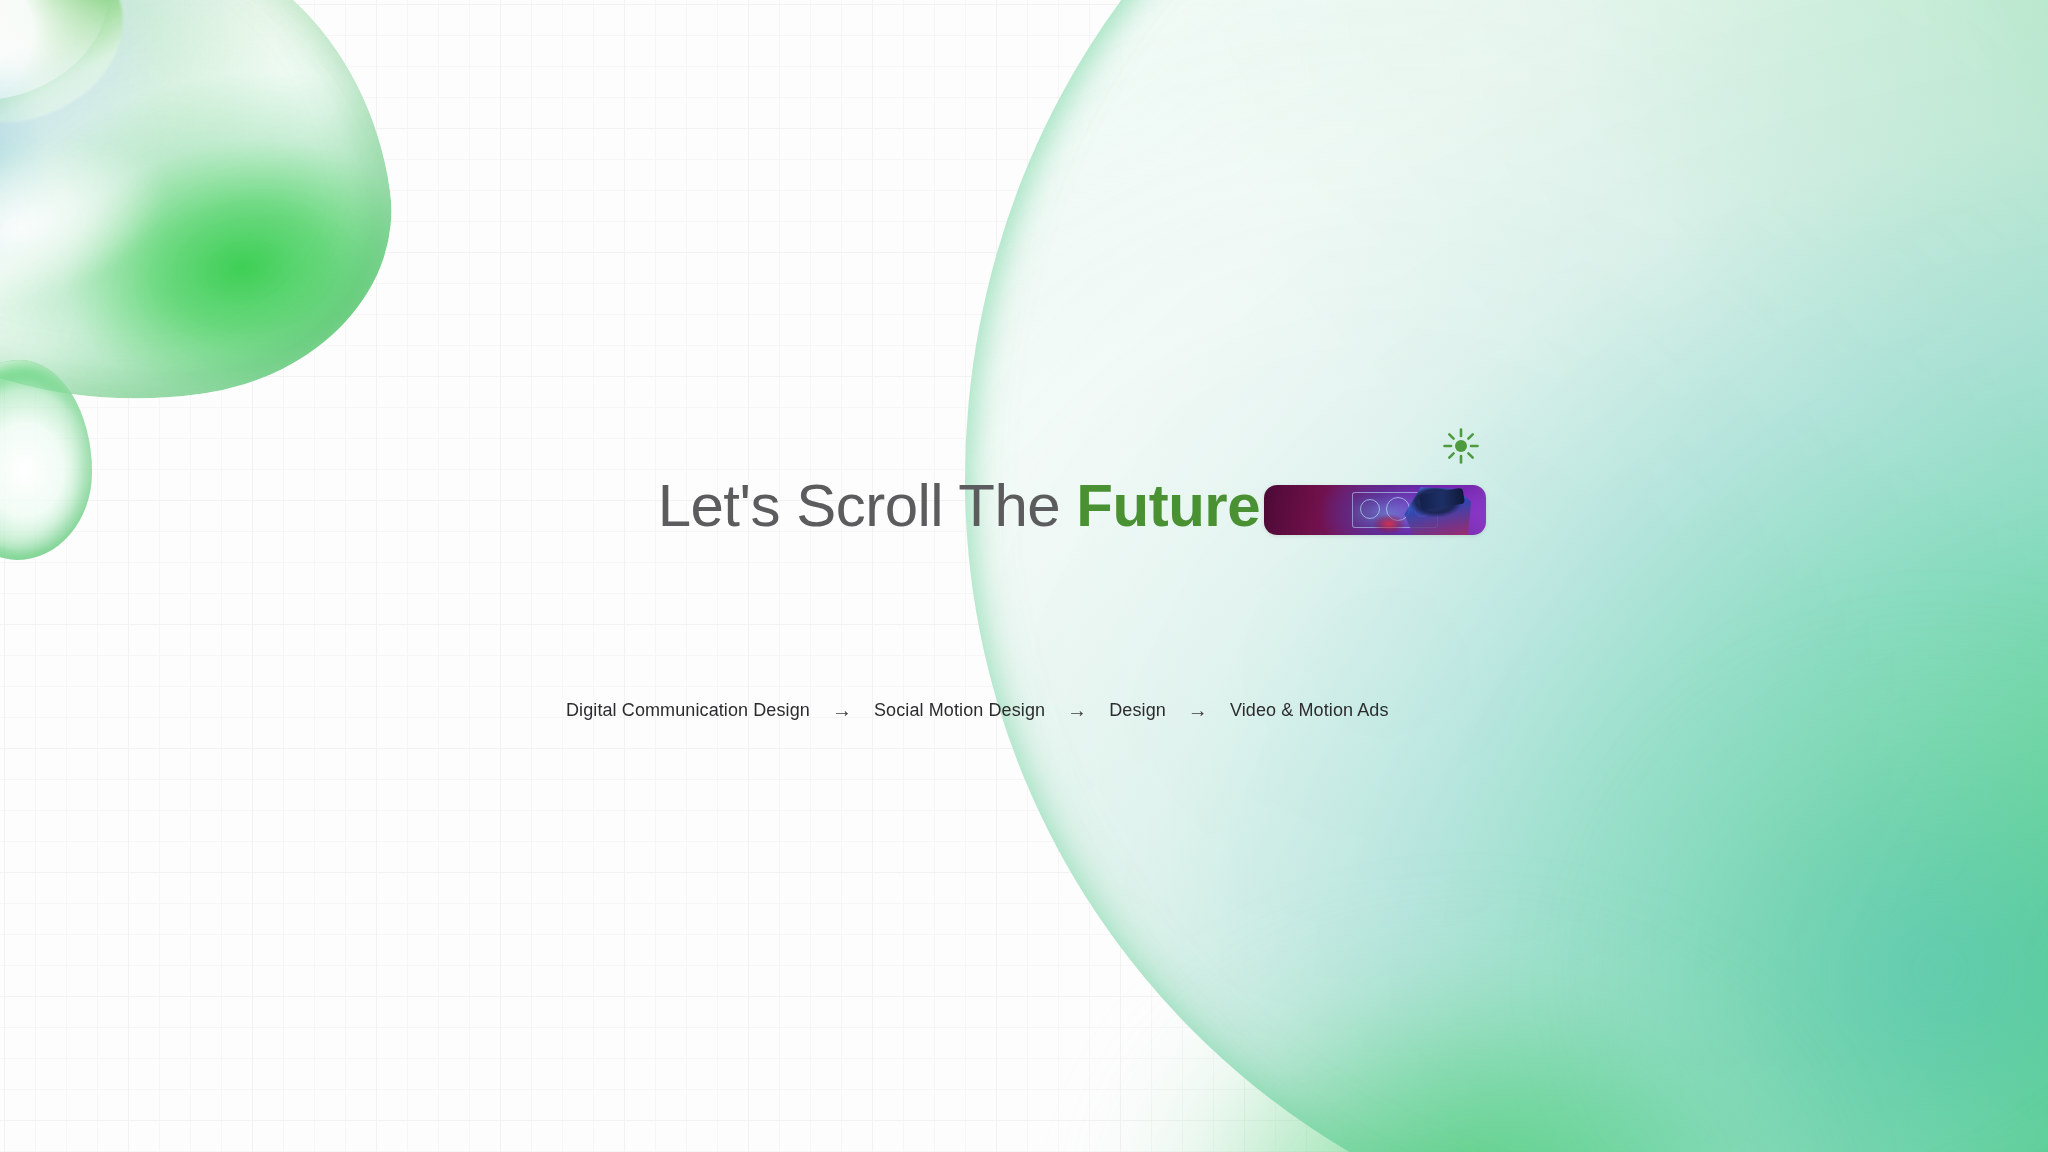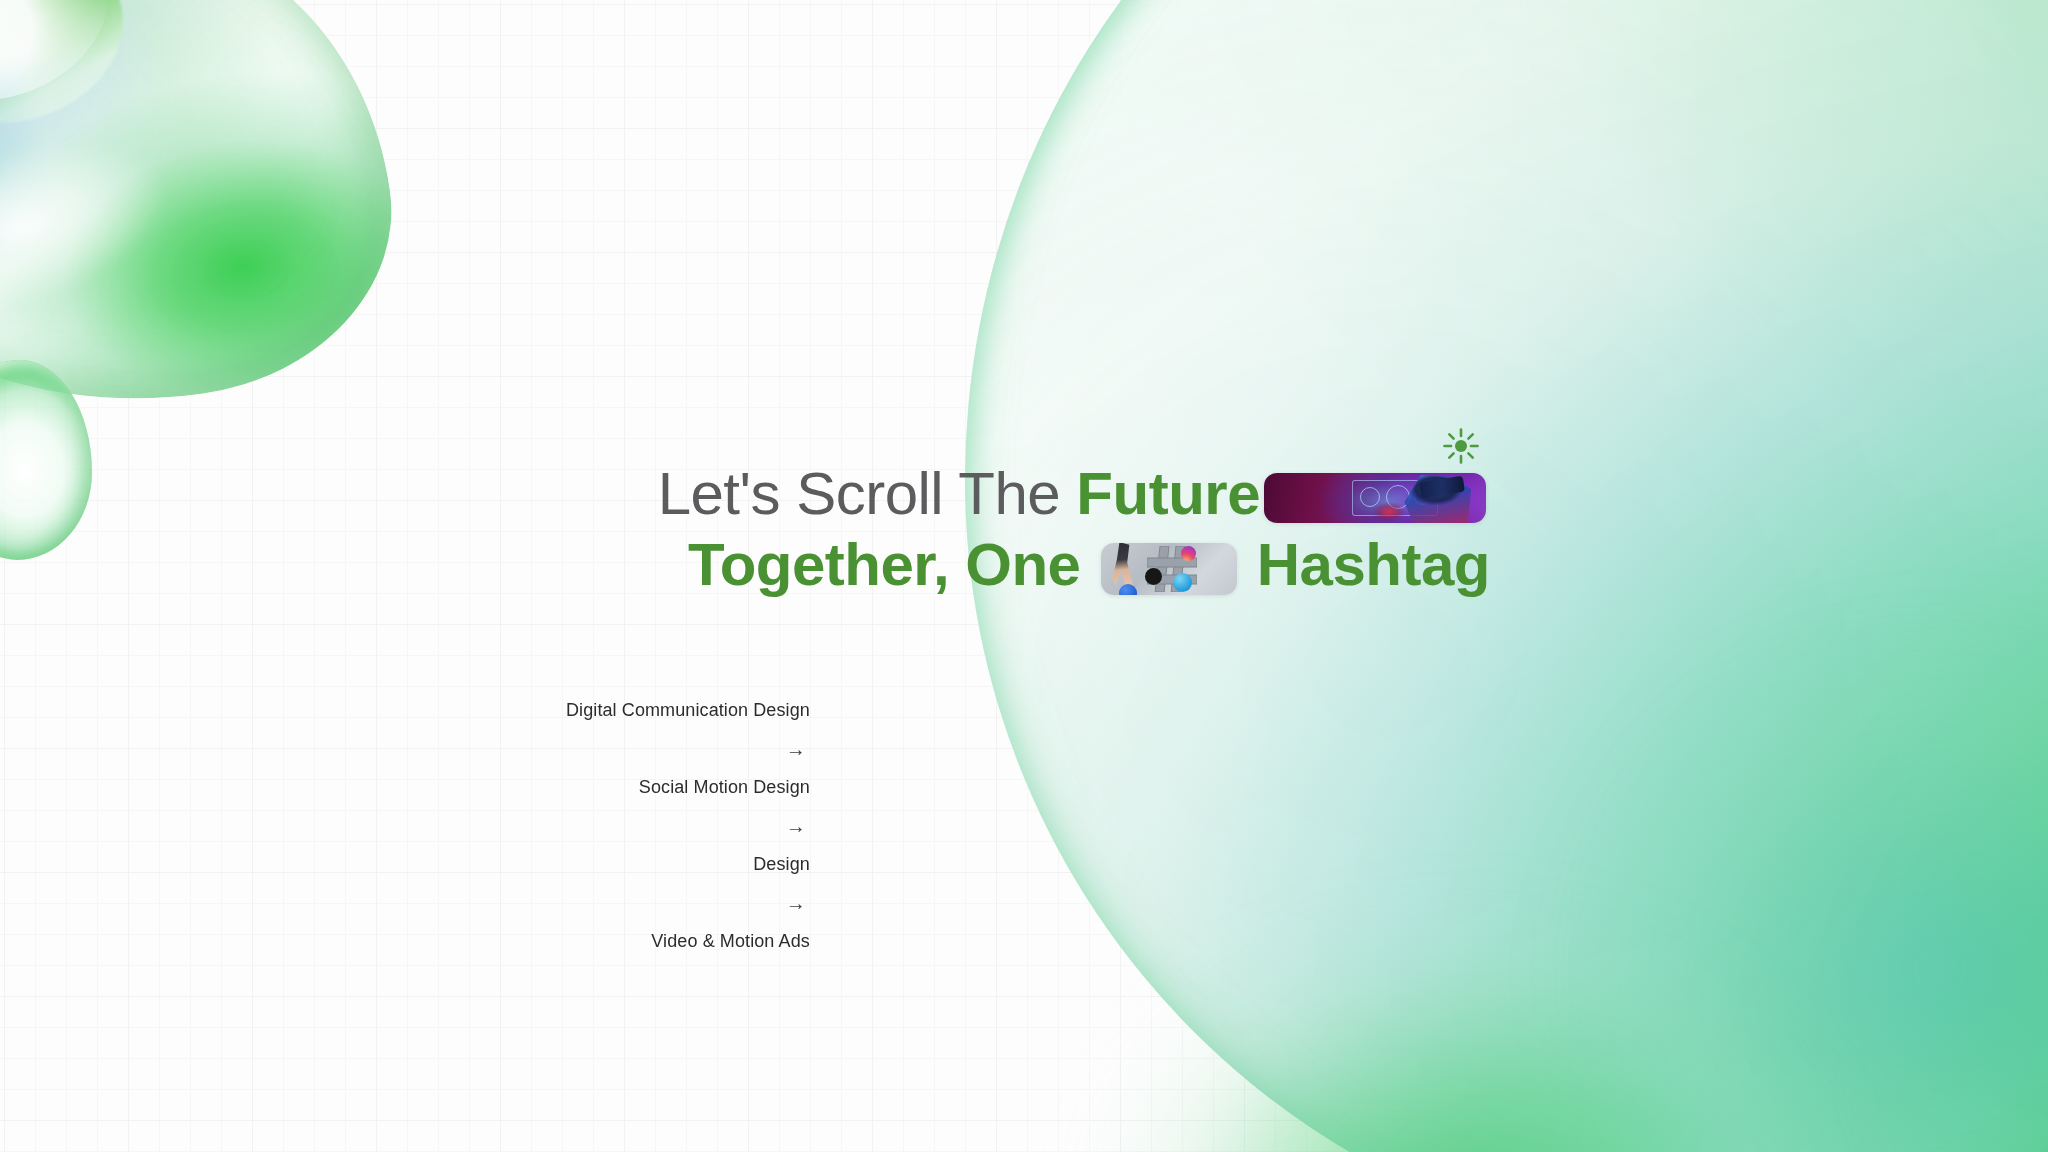--- a/index.html
+++ b/index.html
@@ -186,21 +186,21 @@
     box-shadow:inset -5px -7px 18px rgba(50,180,80,0.45),
                inset 4px 5px 14px rgba(255,255,255,0.9);
   }
 
   
   #hero{
     position:absolute; inset:0; z-index:3;
   }
   .headline{
     position:absolute;
-    left:480px; top:458px;
+    left:480px; top:470px;
     width:1010px;
     text-align:right;
     font-size:60px;
     line-height:71px;
     letter-spacing:-0.5px;
     white-space:nowrap;
   }
   .hl-line{ display:block; }
   .tx-gray{
     color:#5c5c5e;
@@ -285,26 +285,25 @@
     position:absolute;
     left:1443px; top:428px;
     width:36px; height:36px;
   }
 
   
   .breadcrumb{
     position:absolute;
     left:566px; top:700px;
     display:flex;
-    align-items:flex-end;
+    align-items:flex-start;
     gap:18px;
     font-size:18px;
     color:#2c2c2e;
     letter-spacing:0.1px;
-    flex-direction:column;
   }
   .crumb{ white-space:nowrap; }
   .crumb-sep{
     color:#3a3a3c;
     font-size:20px;
     line-height:1;
     padding:0 4px;
   }
 </style>
 </head>
@@ -354,37 +353,20 @@
         <span class="vr-hud"></span>
         <span class="vr-ring" style="left:96px;top:14px;width:20px;height:20px;"></span>
         <span class="vr-ring" style="left:122px;top:12px;width:24px;height:24px;"></span>
         <span class="vr-ring" style="left:150px;top:16px;width:16px;height:16px;"></span>
         <span class="vr-red"></span>
         <span class="vr-fig"></span>
         <span class="vr-visor"></span>
       </span>
     </span>
 
-    <span class="hl-line">
-      <span class="tx-green">Together, One </span><span class="inline-media media-hash">
-        <span class="hash-person"></span>
-        <svg class="hash-3d" viewBox="0 0 50 46" aria-hidden="true">
-          <g fill="#9aa1aa" stroke="#7f868f" stroke-width="1">
-            <rect x="13" y="0" width="9" height="46" transform="skewX(-6)"></rect>
-            <rect x="29" y="0" width="9" height="46" transform="skewX(-6)"></rect>
-            <rect x="0" y="12" width="50" height="9"></rect>
-            <rect x="0" y="29" width="50" height="9"></rect>
-          </g>
-        </svg>
-        <span class="soc soc-fb"></span>
-        <span class="soc soc-tk"></span>
-        <span class="soc soc-tw"></span>
-        <span class="soc soc-ig"></span>
-      </span><span class="tx-green"> Hashtag</span>
-    </span>
 
   </h1>
 
   <nav class="breadcrumb">
     <span class="crumb">Digital Communication Design</span>
     <span class="crumb-sep">→</span>
     <span class="crumb">Social Motion Design</span>
     <span class="crumb-sep">→</span>
     <span class="crumb">Design</span>
     <span class="crumb-sep">→</span>

